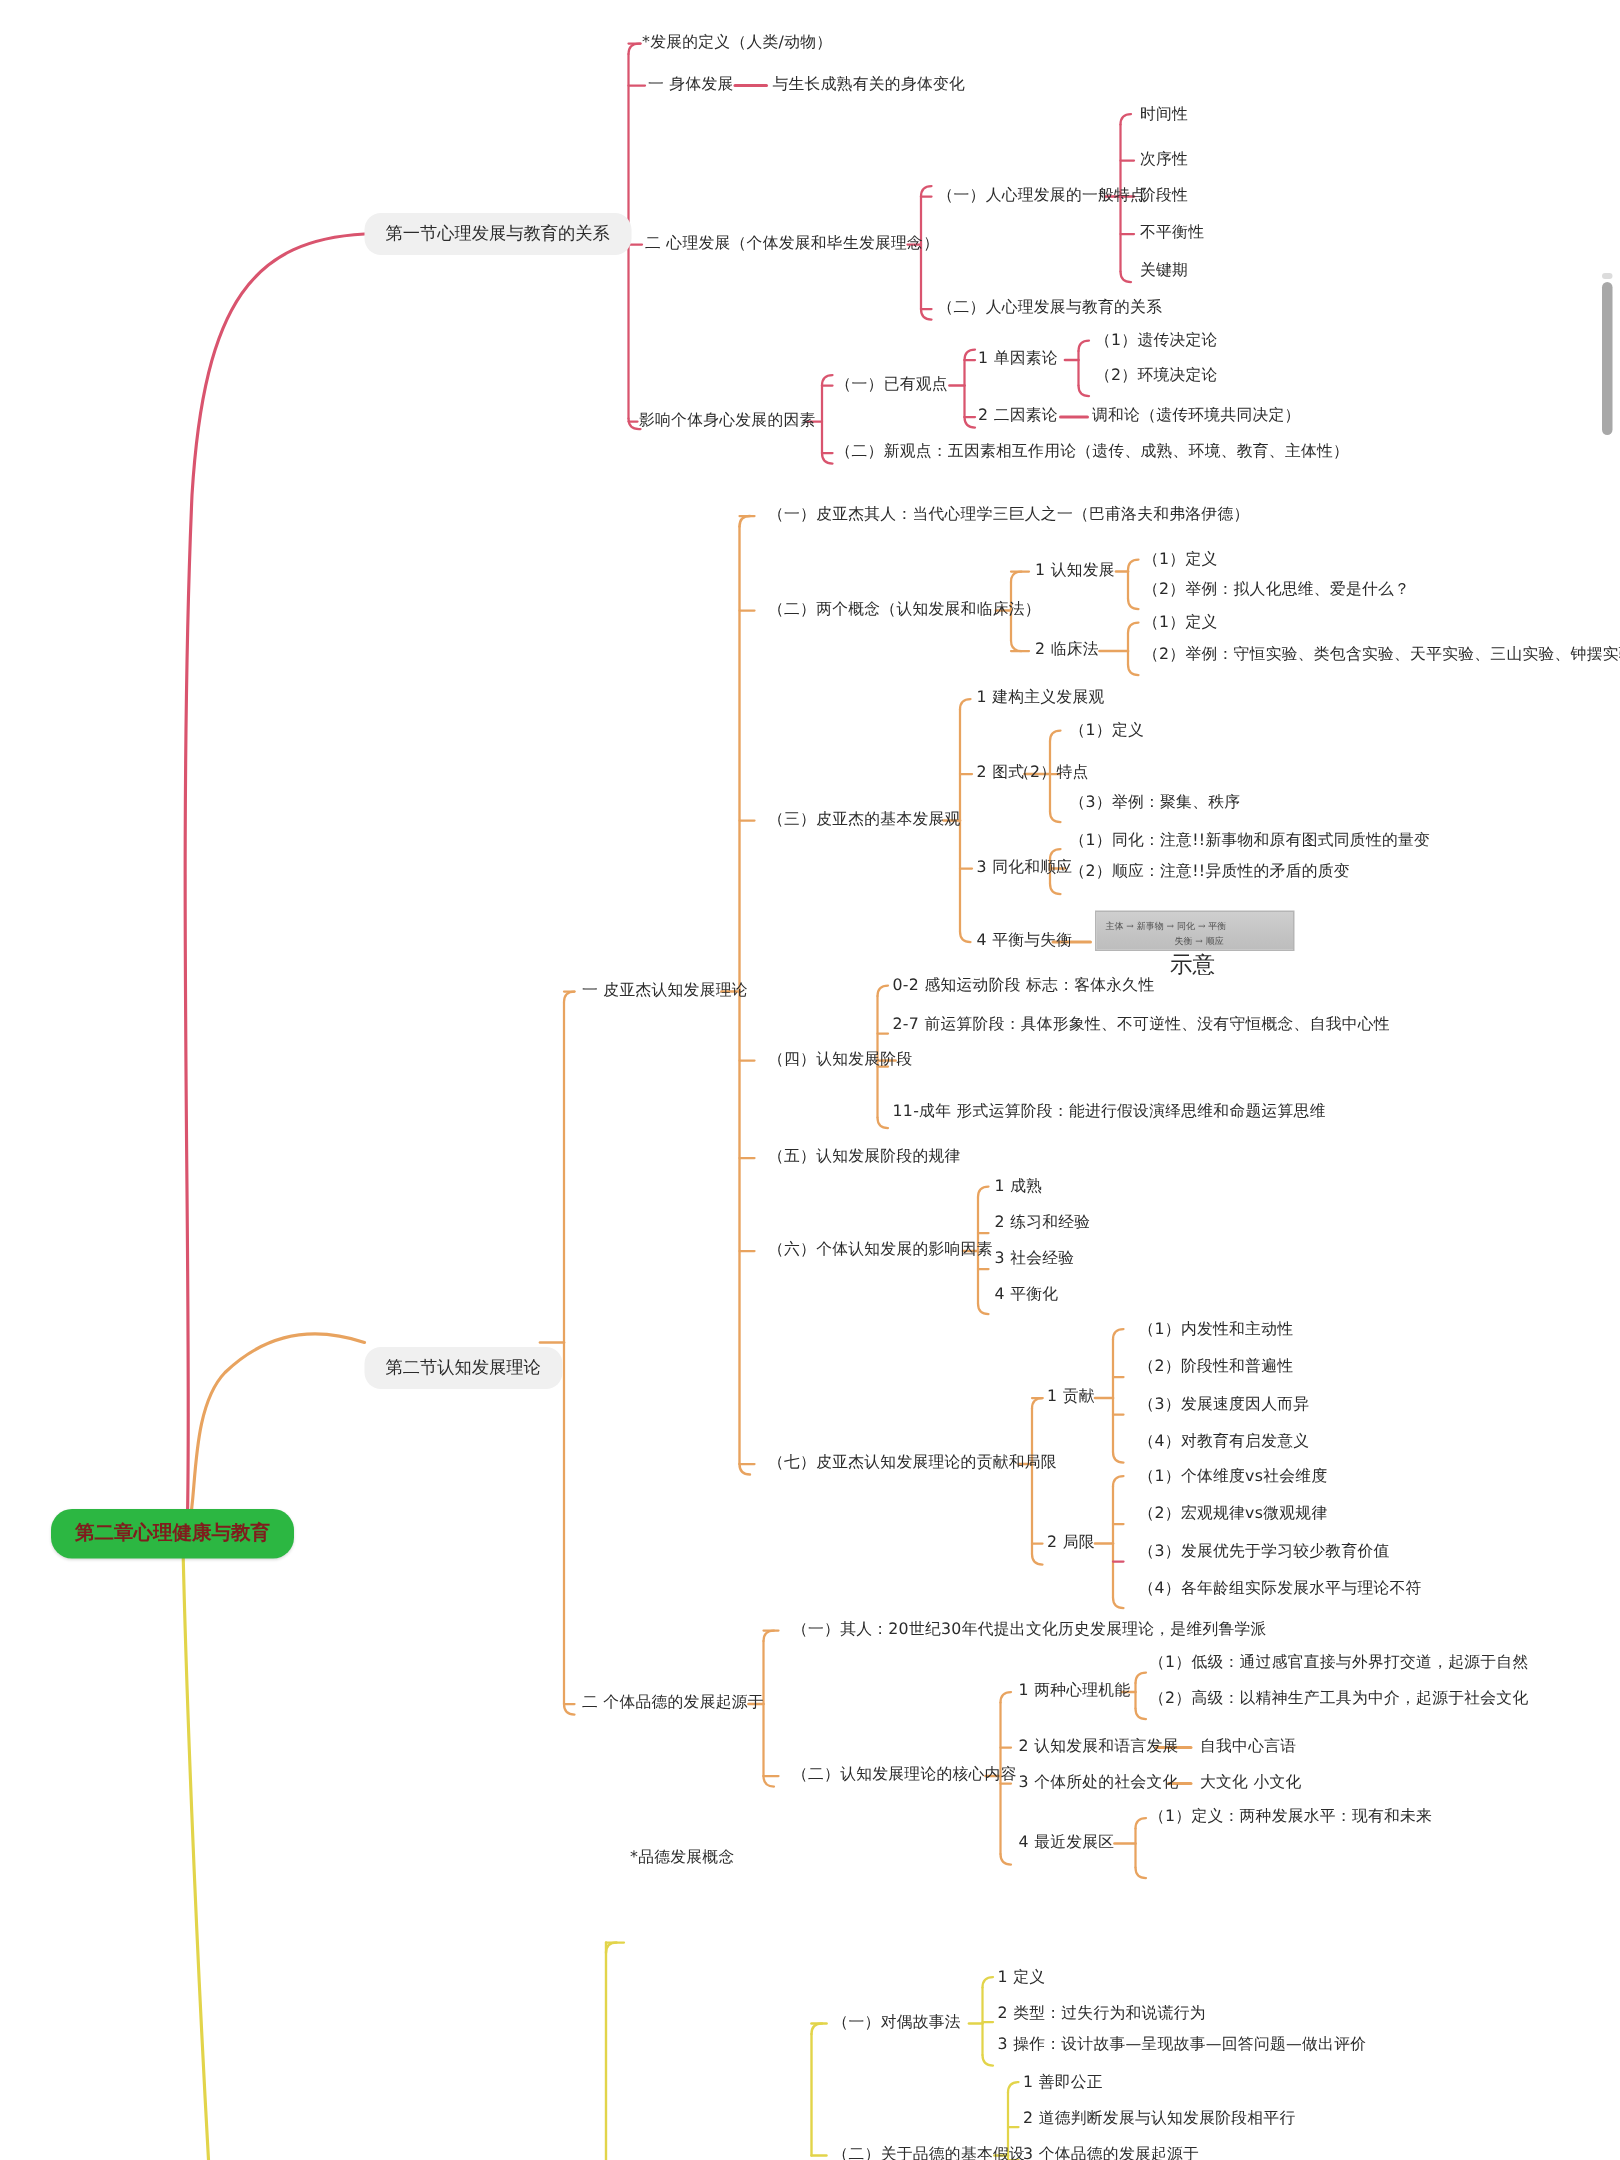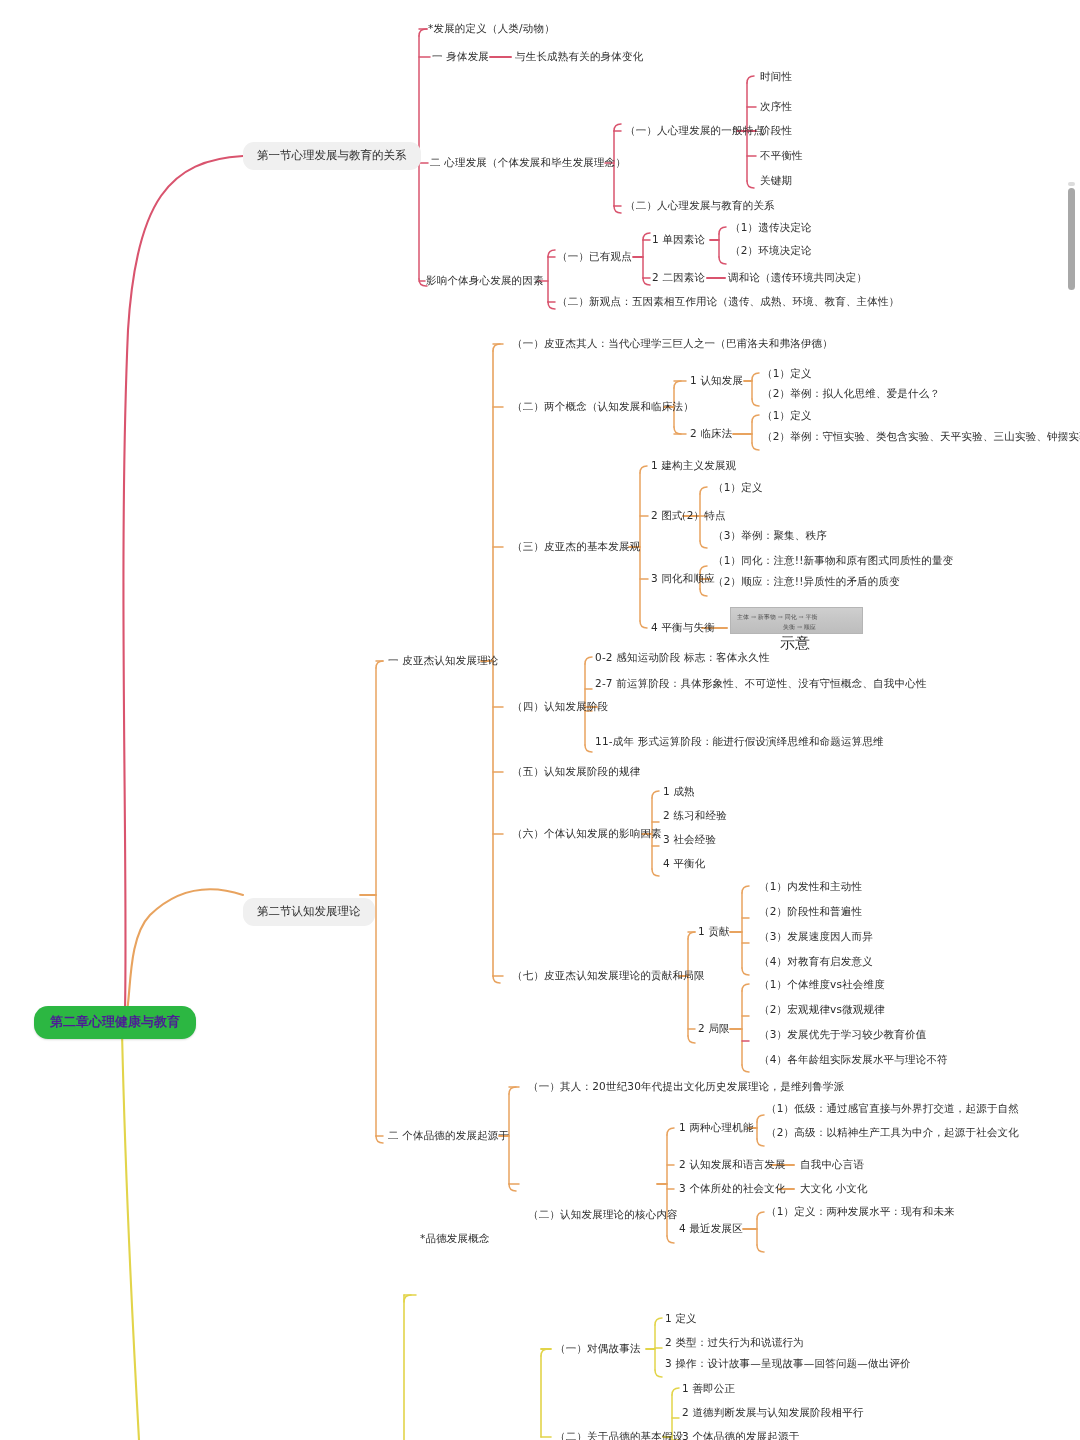--- a/index.html
+++ b/index.html
@@ -20,21 +20,21 @@
     color: #2b2b2b;
     white-space: pre;
     letter-spacing: 0.2px;
   }
   .node.wrap { white-space: normal; }
 
   
   .root-pill {
     position: absolute;
     background: #2cb742;
-    color: #4c1d95;
+    color: #7f1d1d;
     font-weight: bold;
     font-size: 13px;
     border-radius: 14px;
     padding: 7px 16px 8px 16px;
     box-shadow: 0 1px 2px rgba(0,0,0,0.15);
     white-space: pre;
   }
   
   .chip {
     position: absolute;
@@ -342,21 +342,21 @@
   <div class="node" style="left:759px; top:905px;">（2）阶段性和普遍性</div>
   <div class="node" style="left:759px; top:930px;">（3）发展速度因人而异</div>
   <div class="node" style="left:759px; top:955px;">（4）对教育有启发意义</div>
   <div class="node" style="left:698px; top:1022px;">2 局限</div>
   <div class="node" style="left:759px; top:978px;">（1）个体维度vs社会维度</div>
   <div class="node" style="left:759px; top:1003px;">（2）宏观规律vs微观规律</div>
   <div class="node" style="left:759px; top:1028px;">（3）发展优先于学习较少教育价值</div>
   <div class="node" style="left:759px; top:1053px;">（4）各年龄组实际发展水平与理论不符</div>
   <div class="node" style="left:388px; top:1129px;">二 个体品德的发展起源于</div>
   <div class="node" style="left:528px; top:1080px;">（一）其人：20世纪30年代提出文化历史发展理论，是维列鲁学派</div>
-  <div class="node" style="left:528px; top:1177px;margin-top:31px;">（二）认知发展理论的核心内容</div>
+  <div class="node" style="left:528px; top:1177px;">（二）认知发展理论的核心内容</div>
   <div class="node" style="left:679px; top:1121px;">1 两种心理机能</div>
   <div class="node" style="left:766px; top:1102px;">（1）低级：通过感官直接与外界打交道，起源于自然</div>
   <div class="node" style="left:766px; top:1126px;">（2）高级：以精神生产工具为中介，起源于社会文化</div>
   <div class="node" style="left:679px; top:1158px;">2 认知发展和语言发展</div>
   <div class="node" style="left:800px; top:1158px;">自我中心言语</div>
   <div class="node" style="left:679px; top:1182px;">3 个体所处的社会文化</div>
   <div class="node" style="left:800px; top:1182px;">大文化 小文化</div>
   <div class="node" style="left:679px; top:1222px;">4 最近发展区</div>
   <div class="node" style="left:766px; top:1205px;">（1）定义：两种发展水平：现有和未来</div>
 

